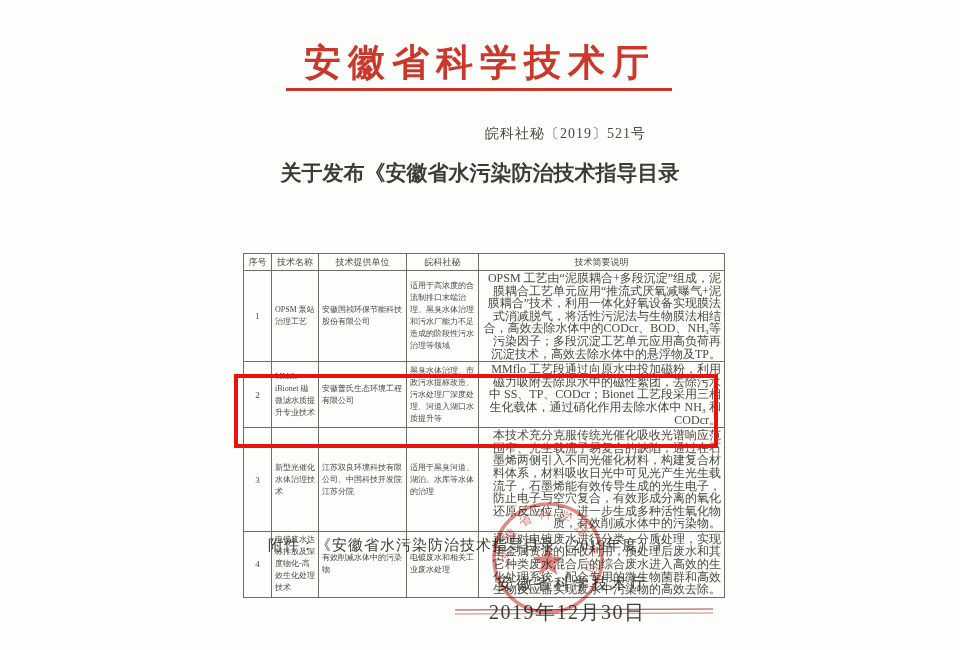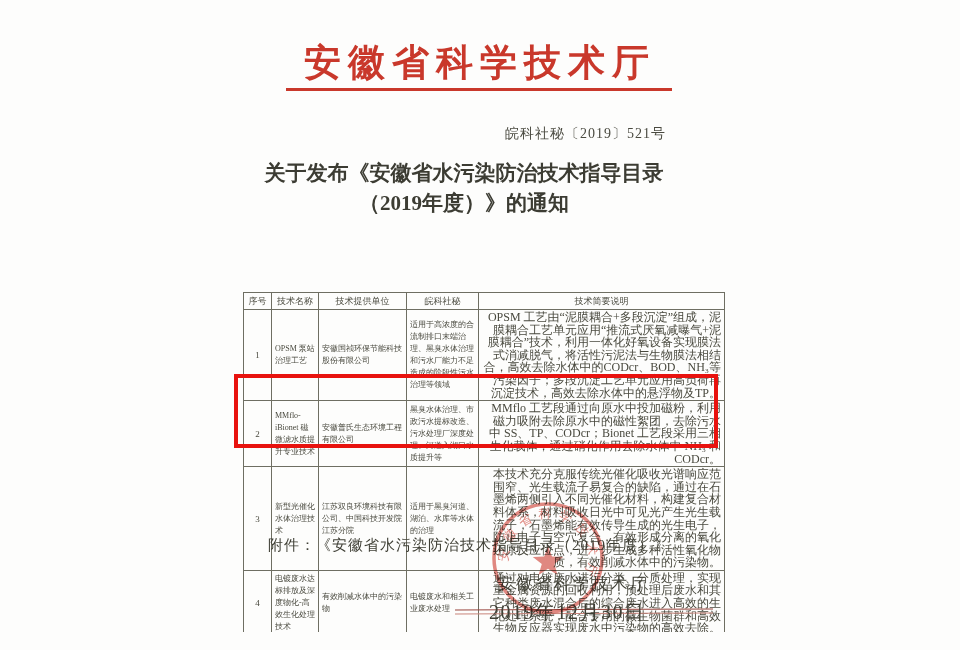--- a/index.html
+++ b/index.html
@@ -3,25 +3,25 @@
 <meta charset="utf-8">
 <style>
   html,body{margin:0;padding:0;background:#fdfdfc;}
   .stage{position:relative;width:960px;height:632px;background:#fdfdfc;overflow:hidden;
          font-family:"Liberation Serif", serif;color:#43433a;}
   .scan{position:absolute;inset:0;filter:blur(0.3px);}
   .letterhead{position:absolute;top:38px;left:240px;width:480px;text-align:center;
               font-size:37px;font-weight:bold;color:#c9382b;letter-spacing:7px;white-space:nowrap;}
   .red-rule{position:absolute;top:88px;left:286px;width:386px;height:0;
             border-top:3px solid #c9382b;}
-  .doc-number{position:absolute;top:125px;left:505px;font-size:14px;color:#4a4a40;letter-spacing:1px;}
-  .doc-title{position:absolute;top:158px;left:224px;width:480px;text-align:center;
+  .doc-number{position:absolute;top:125px;left:485px;font-size:14px;color:#4a4a40;letter-spacing:1px;}
+  .doc-title{position:absolute;top:158px;left:240px;width:480px;text-align:center;
              font-size:21px;font-weight:bold;color:#3c3c33;line-height:30px;}
   .tbl-wrap{position:absolute;top:253px;left:243px;}
-  table.main{border-collapse:collapse;table-layout:fixed;width:481px;background:transparent;margin-top:39px;}
+  table.main{border-collapse:collapse;table-layout:fixed;width:481px;background:transparent;}
   table.main td,table.main th{border:1px solid #6e6e62;padding:1px 3px;vertical-align:middle;
              font-weight:normal;color:#49493e;overflow:hidden;}
   th.h{font-size:9px;text-align:center;height:14px;color:#3f3f35;}
   td.no{font-size:9px;text-align:center;}
   td.name,td.prov,td.scope{font-size:8px;line-height:12px;text-align:left;}
   td.desc{font-size:12px;line-height:12.6px;text-align:right;padding:2px 4px;}
   .c0{width:28px}.c1{width:47px}.c2{width:88px}.c3{width:72px}.c4{width:246px}
   .hl-rect{position:absolute;top:374px;left:234px;width:476px;height:66px;
            border:4px solid #e8120e;z-index:6;}
   .attachment{position:absolute;top:536px;left:268px;font-size:15px;color:#3f3f35;letter-spacing:1px;text-align:center;}
@@ -38,21 +38,20 @@
 <div class="stage">
   <div class="scan">
 
     <div class="letterhead">安徽省科学技术厅</div>
     <div class="red-rule"></div>
 
     <div class="doc-number">皖科社秘〔2019〕521号</div>
 
     <div class="doc-title">
       <div>关于发布《安徽省水污染防治技术指导目录</div>
-      <div>（2019年度）》的通知</div>
     </div>
 
     <div class="tbl-wrap">
       <table class="main">
         <colgroup>
           <col class="c0">
             <col class="c1">
             <col class="c2">
             <col class="c3">
             <col class="c4">

